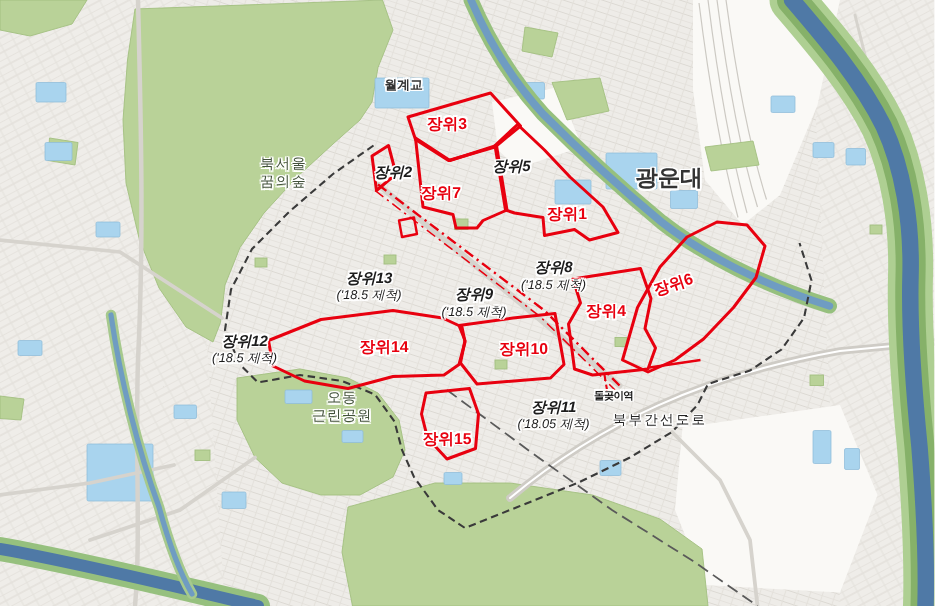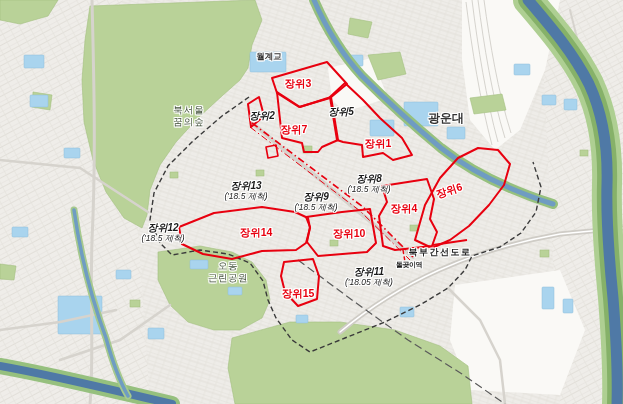--- a/index.html
+++ b/index.html
@@ -13,23 +13,23 @@
   .lbl{
     position:absolute;transform:translate(-50%,-50%);
     white-space:nowrap;text-align:center;line-height:1.15;
     text-shadow:-1px 0 0 #fff,1px 0 0 #fff,0 -1px 0 #fff,0 1px 0 #fff,
                 -1px -1px 0 #fff,1px 1px 0 #fff,-1px 1px 0 #fff,1px -1px 0 #fff;
     pointer-events:none;
   }
   .d-red{color:#e8000f;font-size:10.5px;font-weight:bold;}
   .d-blk{color:#1c1c1c;font-size:10px;font-weight:600;font-style:italic;}
   .note{display:block;font-weight:normal;font-size:8.5px;color:#1c1c1c;}
-  .pl{color:#333;font-size:12px;font-weight:600;}
+  .pl{color:#333;font-size:15px;font-weight:600;}
   .pl-park{color:#42513b;font-size:9.5px;font-weight:normal;letter-spacing:1px;}
-  .pl-road{color:#222;font-size:9px;font-weight:bold;letter-spacing:1.5px;}
+  .pl-road{color:#222;font-size:9px;font-weight:normal;letter-spacing:1.5px;margin-top:28px;}
   .pl-stn{color:#1a1a1a;font-size:7px;font-weight:bold;letter-spacing:-0.5px;}
   .rot{transform:translate(-50%,-50%) rotate(-18deg);}
   .two{line-height:1.25;}
 </style>
 </head>
 <body>
 
 <div class="stage">
   <svg width="623" height="404" viewBox="0 0 623 404">
     <defs>

